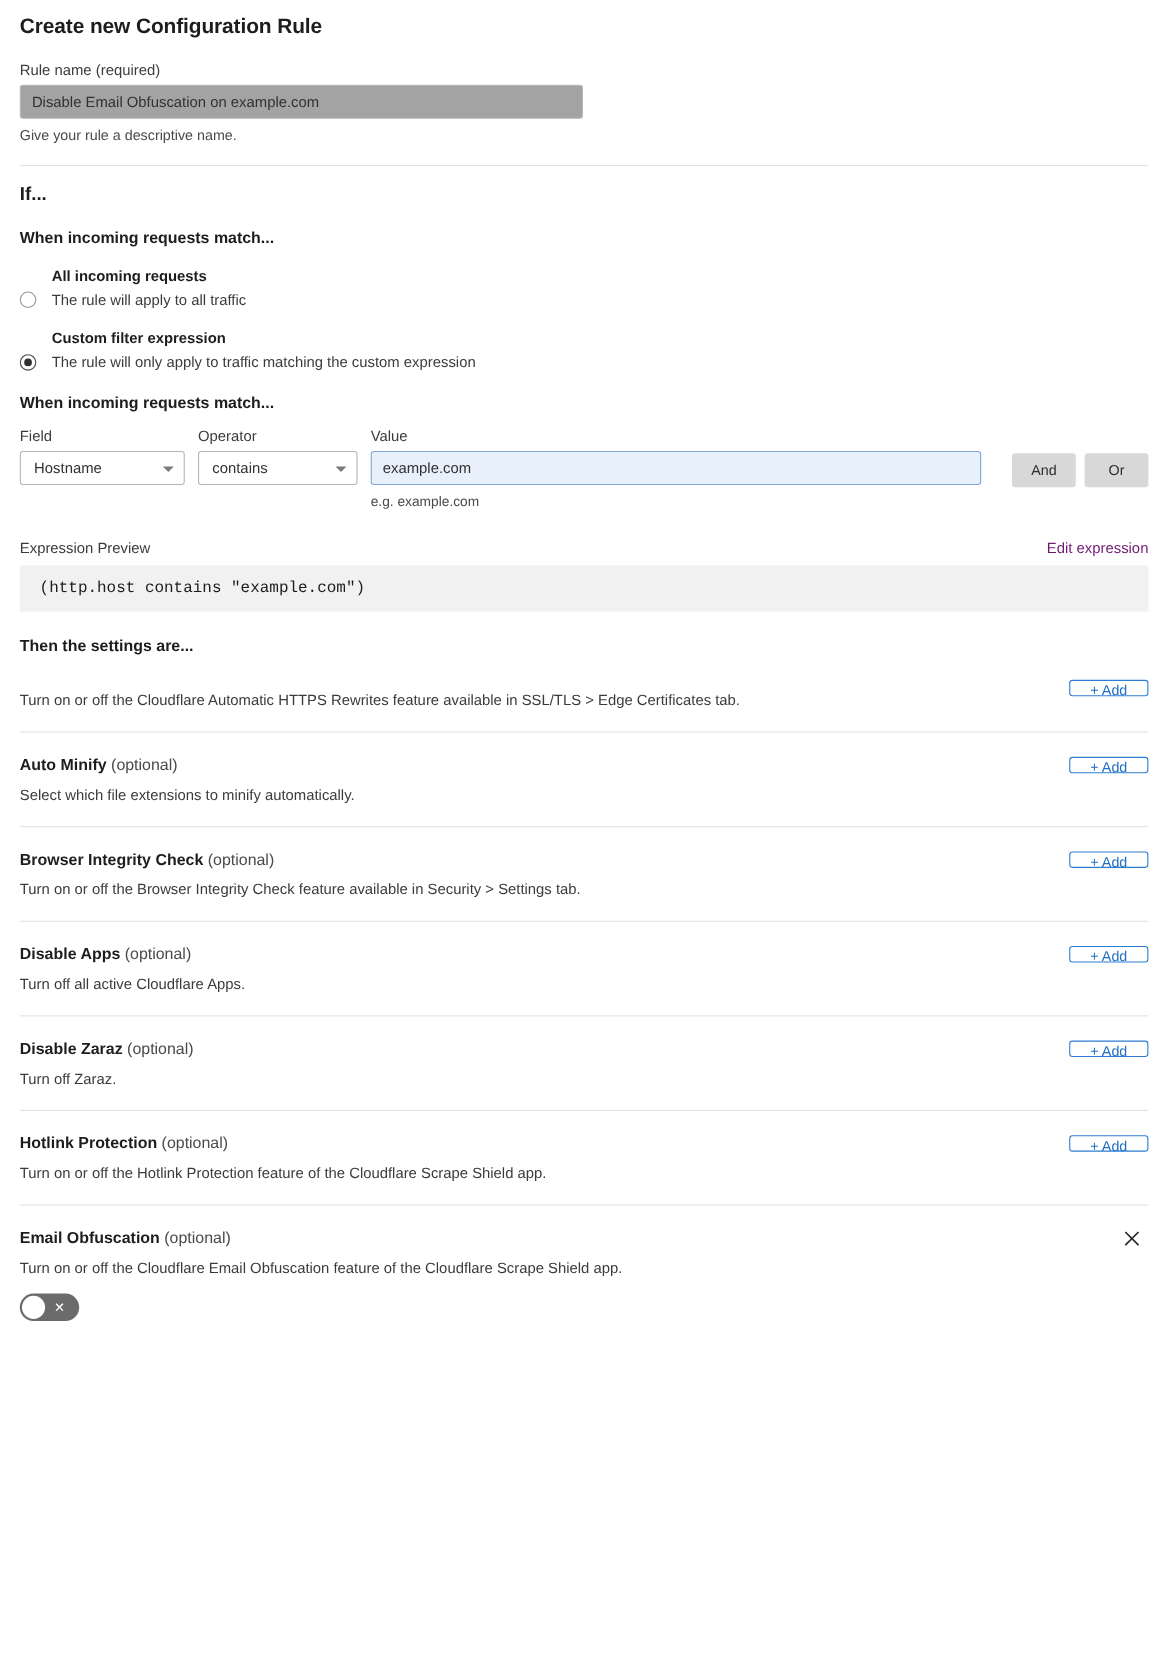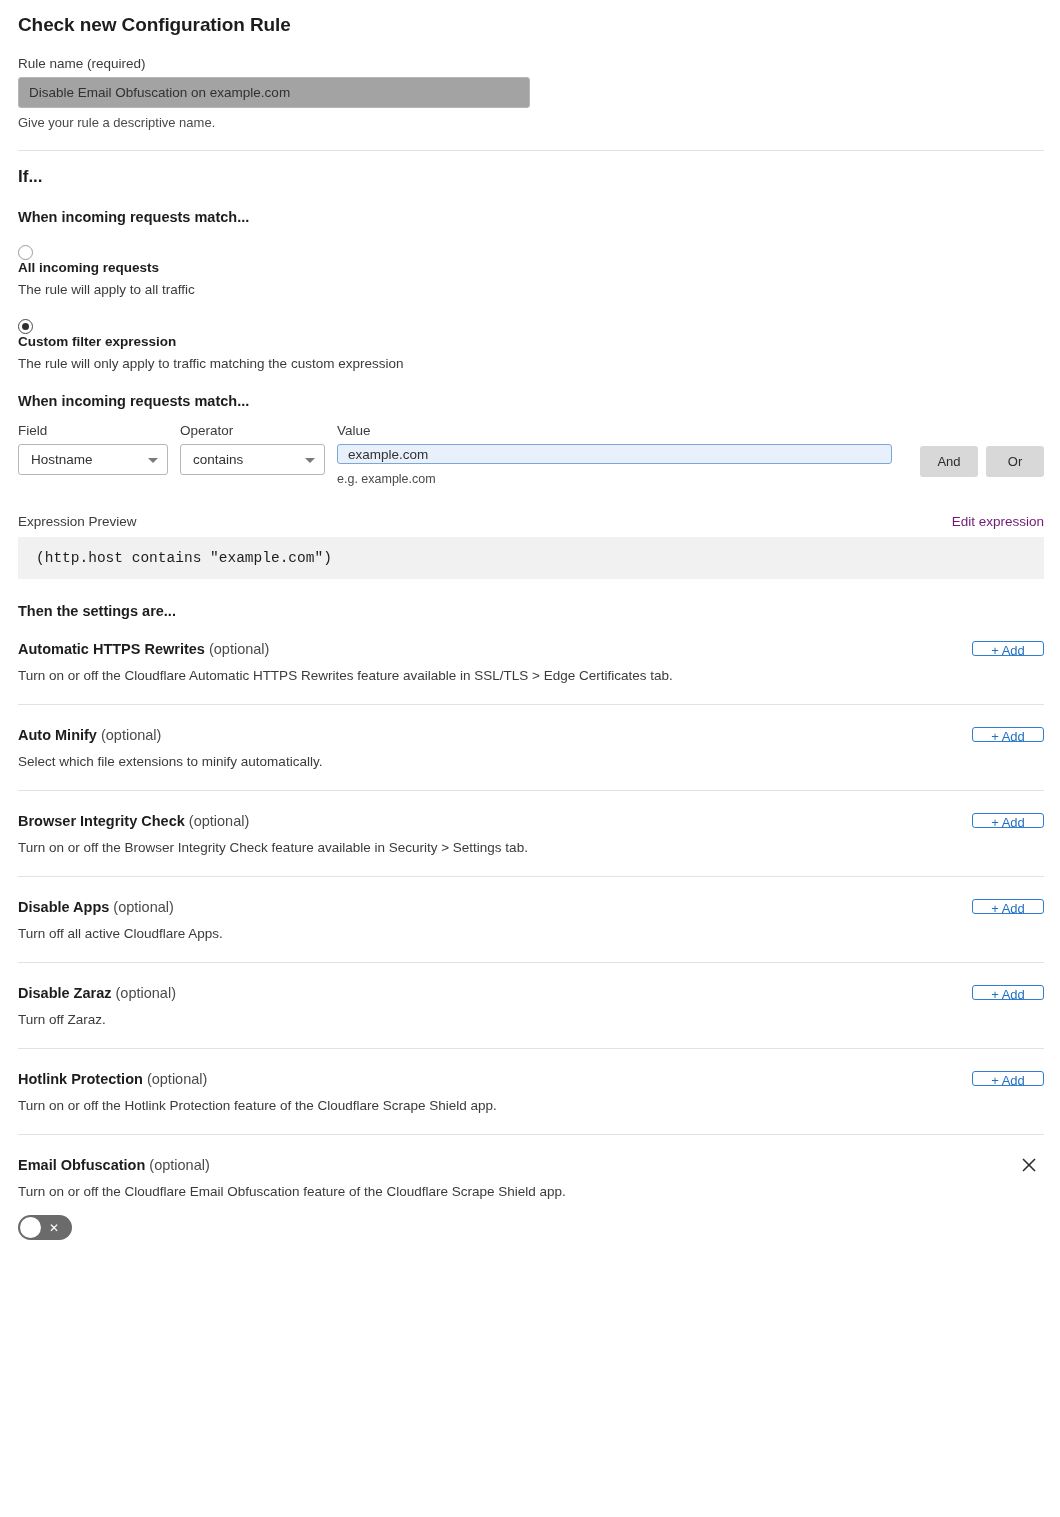--- a/index.html
+++ b/index.html
@@ -63,23 +63,22 @@
     font-size: 14.5px;
     font-weight: bold;
     color: #1d1d1d;
     margin: 22px 0 0 0;
   }
   .radio-group {
     margin-top: 18px;
   }
   .radio-row {
     display: flex;
-    align-items: flex-start;
+    align-items: flex-end;
     margin-bottom: 20px;
-    flex-direction: column;
   }
   .radio {
     width: 15px;
     height: 15px;
     border-radius: 50%;
     border: 1px solid #9a9a9a;
     background: #fff;
     margin-right: 14px;
     margin-top: 2px;
     flex: 0 0 auto;
@@ -134,21 +133,21 @@
     position: absolute;
     right: 9px;
     top: 13px;
     width: 0; height: 0;
     border-left: 5px solid transparent;
     border-right: 5px solid transparent;
     border-top: 5px solid #7a7a7a;
   }
   .value-input {
     width: 100%;
-    height: 20px;
+    height: 31px;
     border: 1px solid #7ba7d7;
     border-radius: 3px;
     background: #e8f0fb;
     padding: 0 10px;
     font-size: 13.5px;
     font-family: "Liberation Sans", sans-serif;
     color: #313131;
     outline: none;
   }
   .value-hint {
@@ -271,21 +270,21 @@
     margin-left: 8px;
     line-height: 1;
   }
   .last-setting { border-bottom: none; }
 </style>
 </head>
 <body>
 
 <div class="page">
 
-  <h1 class="page-title">Check new Configuration Rule</h1>
+  <h1 class="page-title">Create new Configuration Rule</h1>
 
   <div>
     <div class="field-label">Rule name (required)</div>
     <input class="text-input" type="text" value="Disable Email Obfuscation on example.com" style="">
     <div class="hint">Give your rule a descriptive name.</div>
   </div>
 
   <hr class="divider">
 
   <h2 class="section-title">If...</h2>
@@ -339,24 +338,20 @@
 
   <div class="preview-head">
     <span class="preview-label">Expression Preview</span>
     <a class="edit-link">Edit expression</a>
   </div>
   <div class="preview-box">(http.host contains "example.com")</div>
 
   <h3 class="then-title">Then the settings are...</h3>
 
   <div class="setting">
-    <div class="setting-title">
-      <b>Automatic HTTPS Rewrites</b>
-      <span class="opt">(optional)</span>
-    </div>
     <div class="setting-desc">Turn on or off the Cloudflare Automatic HTTPS Rewrites feature available in SSL/TLS &gt; Edge Certificates tab.</div>
     <button class="add-btn">+ Add</button>
   </div>
 
   <div class="setting">
     <div class="setting-title">
       <b>Auto Minify</b>
       <span class="opt">(optional)</span>
     </div>
     <div class="setting-desc">Select which file extensions to minify automatically.</div>

